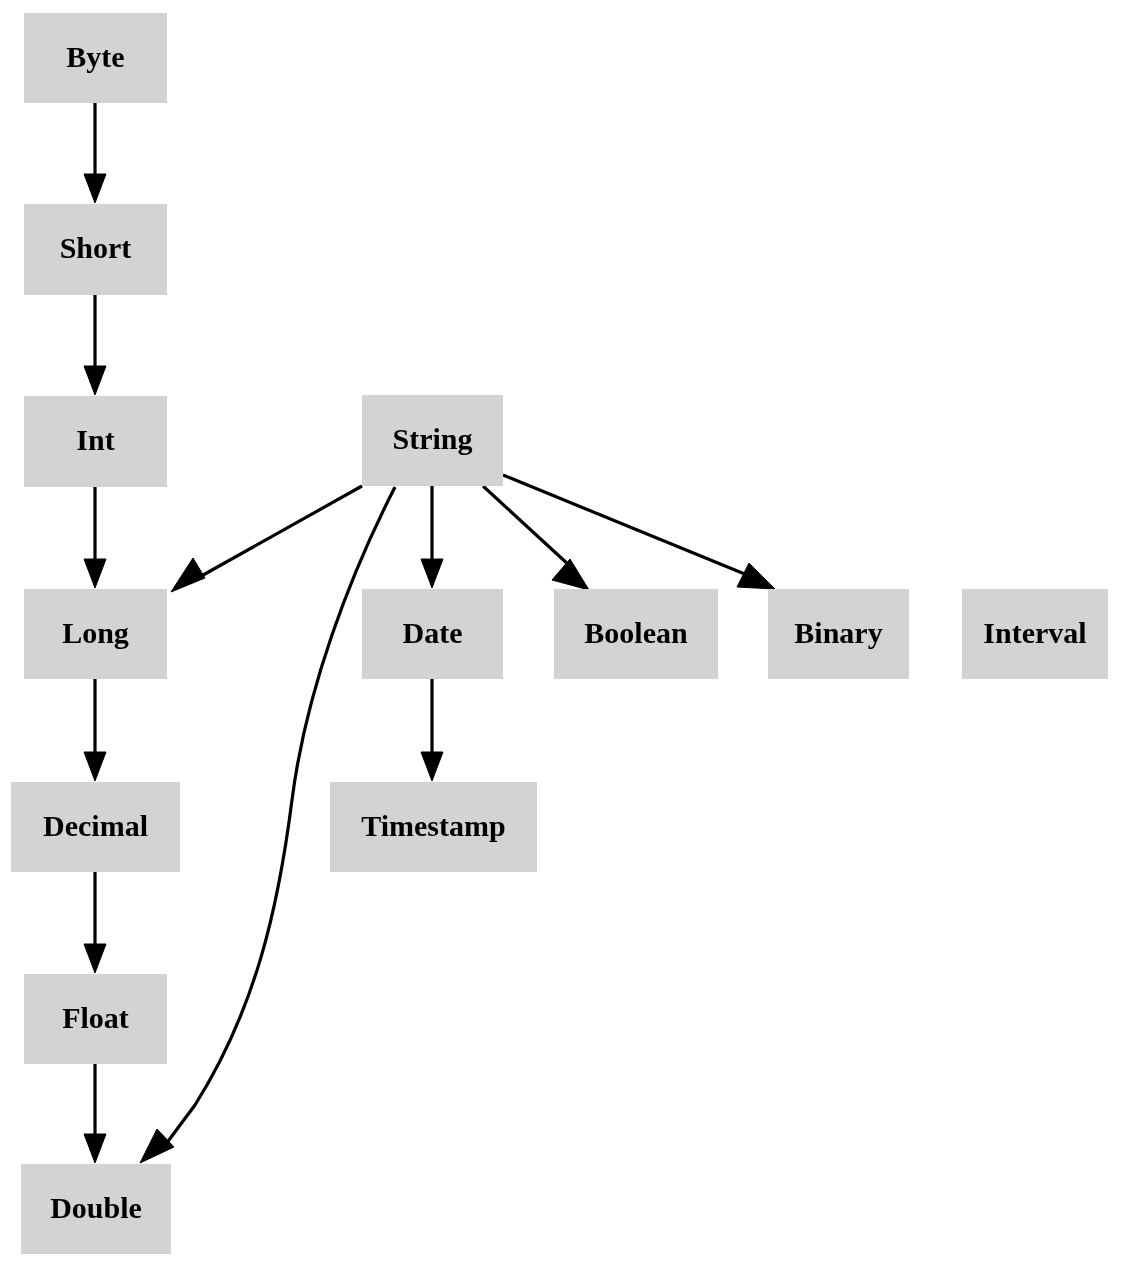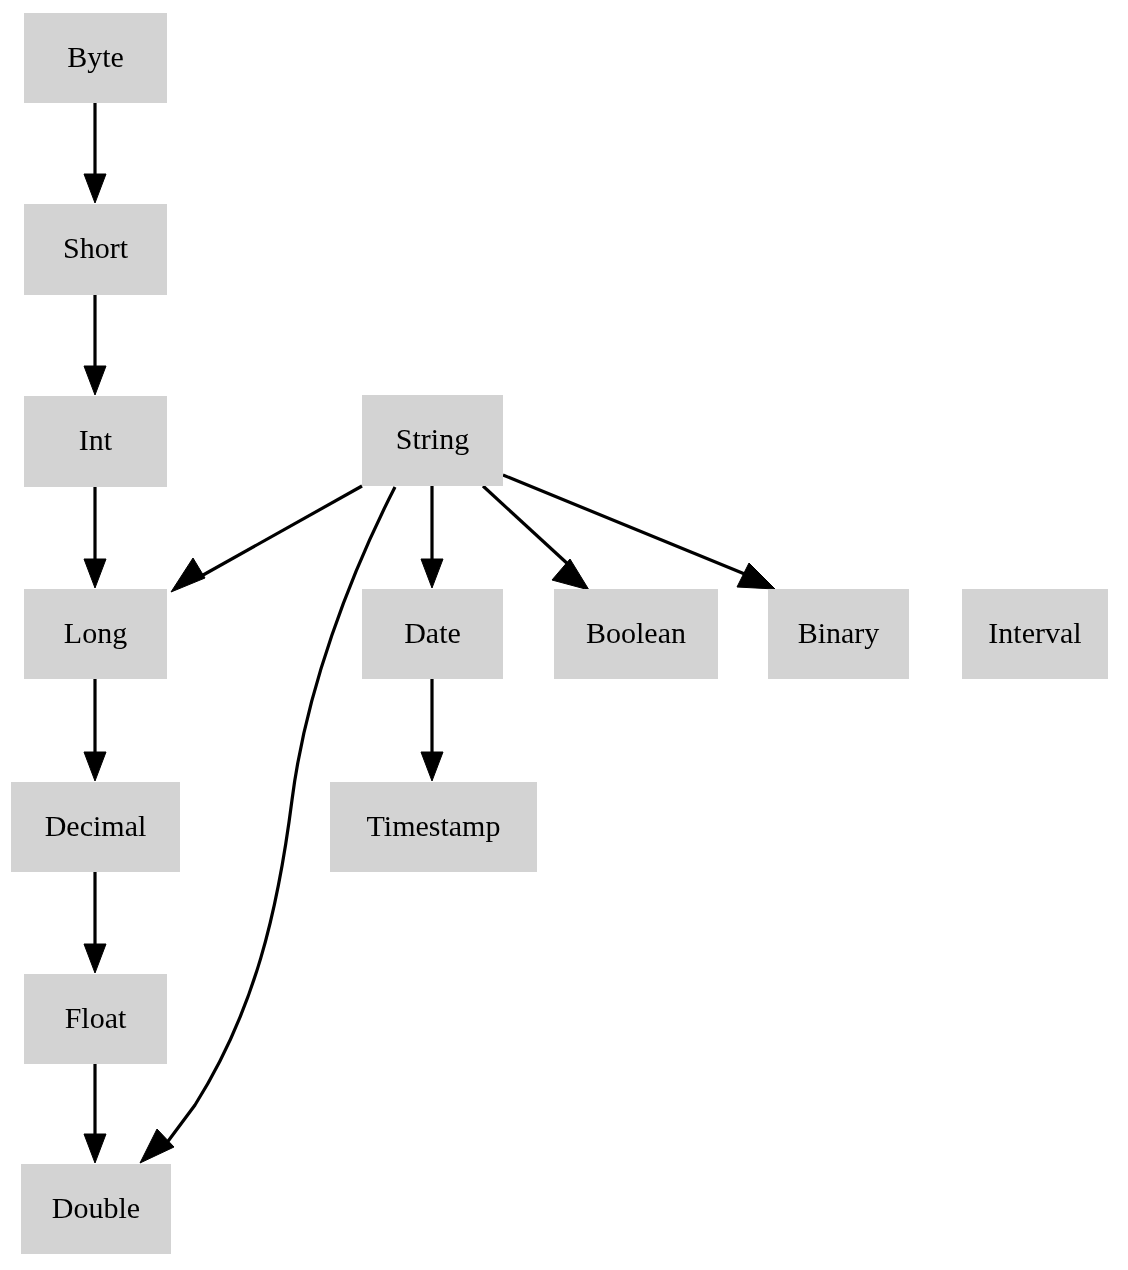--- a/index.html
+++ b/index.html
@@ -11,20 +11,21 @@
     width: 1128px;
     height: 1270px;
     overflow: hidden;
     font-family: "Liberation Serif", "DejaVu Serif", serif;
   }
   #graph-root {
     position: relative;
     width: 1128px;
     height: 1270px;
     background: #ffffff;
+    font-weight: bold;
   }
   svg#graph-canvas {
     display: block;
     width: 1128px;
     height: 1270px;
   }
   .node-box {
     fill: #d3d3d3;
     stroke: none;
   }

